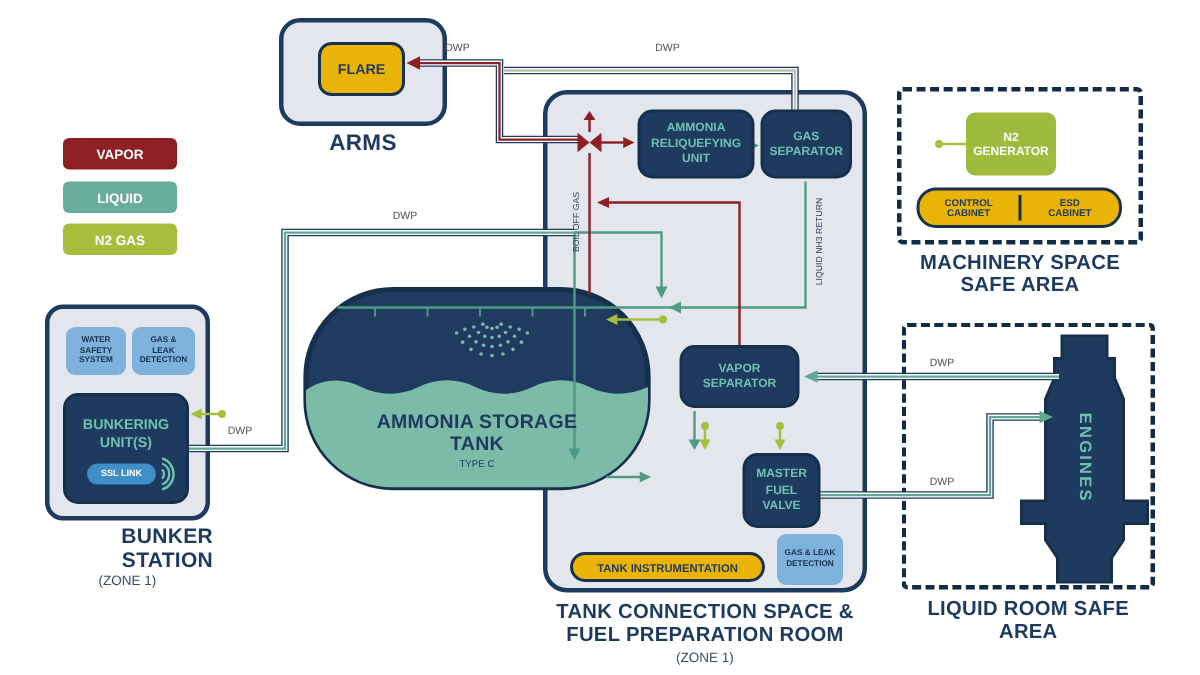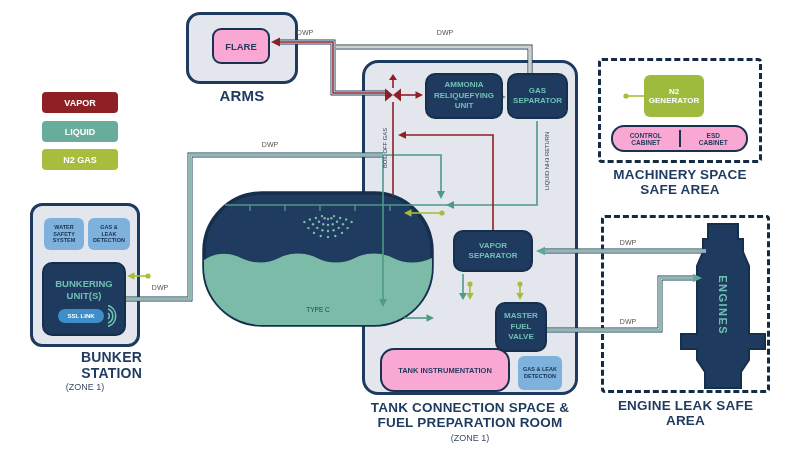--- a/index.html
+++ b/index.html
@@ -6,21 +6,21 @@
   #stage{position:relative;width:800px;height:450px;background:#ffffff;overflow:hidden;
          font-family:"Liberation Sans","DejaVu Sans",sans-serif;}
   .abs{position:absolute;}
   .room{position:absolute;background:#E4E6ED;border:3px solid #1E3A5F;border-radius:14px;box-sizing:border-box;z-index:1;}
   .dashed{position:absolute;border:3px dashed #142B45;border-radius:4px;box-sizing:border-box;z-index:1;background:#fff;}
   .navybox{position:absolute;background:#1E3A5F;border:2px solid #16304C;border-radius:10px;box-sizing:border-box;
            color:#6FC0B2;font-weight:bold;font-size:8px;line-height:1.3;display:flex;align-items:center;justify-content:center;
            text-align:center;z-index:3;}
   .bluebox{position:absolute;background:#7EB2DD;border-radius:6px;box-sizing:border-box;color:#17314F;font-weight:bold;
            font-size:5.5px;line-height:1.25;display:flex;align-items:center;justify-content:center;text-align:center;z-index:3;}
-  .whitebox{position:absolute;background:#f9a8d4;border:2.5px solid #17314F;border-radius:9px;box-sizing:border-box;color:#1E3A5F;
+  .whitebox{position:absolute;background:#eab308;border:2.5px solid #17314F;border-radius:9px;box-sizing:border-box;color:#1E3A5F;
             font-weight:bold;display:flex;align-items:center;justify-content:center;text-align:center;z-index:3;}
   .cap{position:absolute;color:#1E3A5F;font-weight:bold;text-align:center;z-index:3;line-height:1.12;letter-spacing:.2px;}
   .zone{position:absolute;color:#3C4A63;font-size:9px;text-align:center;z-index:3;}
   .dwp{position:absolute;color:#55524E;font-size:7px;z-index:3;transform:translateX(-50%);}
   .pill{position:absolute;width:76px;height:21px;border-radius:4px;color:#fff;font-weight:bold;font-size:9px;
         display:flex;align-items:center;justify-content:center;z-index:3;}
   .rot{position:absolute;color:#2E3A52;font-size:5.8px;text-align:center;z-index:3;transform:rotate(-90deg);}
   svg.layer{position:absolute;left:0;top:0;z-index:2;}
 </style>
 </head>
@@ -199,55 +199,56 @@
   <svg class="abs" style="left:106px;top:305px;z-index:4;" width="14" height="22" viewBox="0 0 14 22">
     <g stroke="#6FC0B2" stroke-width="1.6" fill="none">
       <path d="M2 8 A4 4 0 0 1 2 14"></path>
       <path d="M2 4 A7.5 7.5 0 0 1 2 18"></path>
       <path d="M2 0.5 A11 11 0 0 1 2 21.5"></path>
     </g>
   </svg>
   <div class="cap" style="left:52px;top:350px;width:90px;font-size:14px;text-align:right;">BUNKER STATION</div>
   <div class="zone" style="left:40px;top:382px;width:90px;">(ZONE 1)</div>
 
+  <div class="cap" style="left:238px;top:274px;width:160px;font-size:13px;z-index:3;">AMMONIA STORAGE TANK</div>
   <div class="zone" style="left:258px;top:306px;width:120px;font-size:6.5px;color:#1E3A5F;">TYPE C</div>
 
   <div class="navybox" style="left:507px;top:73px;width:61px;height:46px;padding:0 7px;">
       <span>GAS SEPARATOR</span>
     </div>
   <div class="navybox" style="left:425px;top:73px;width:78px;height:46px;padding:0 8px;">
       <span>AMMONIA RELIQUEFYING UNIT</span>
     </div>
   <div class="navybox" style="left:453px;top:230px;width:80px;height:42px;padding:0 12px;">
       <span>VAPOR SEPARATOR</span>
     </div>
   <div class="navybox" style="left:495px;top:302px;width:52px;height:50px;padding:0 7px;">
       <span>MASTER FUEL VALVE</span>
     </div>
-  <div class="whitebox" style="left:380px;top:348px;width:130px;height:44px;font-size:7.5px;border-radius:14px;">
+  <div class="whitebox" style="left:380px;top:368px;width:130px;height:20px;font-size:7.5px;border-radius:14px;">
       <span>TANK INSTRUMENTATION</span>
     </div>
   <div class="bluebox" style="left:518px;top:356px;width:44px;height:34px;padding:0 5px;">
       <span>GAS &amp; LEAK DETECTION</span>
     </div>
   <div class="cap" style="left:362px;top:400px;width:216px;font-size:13.5px;">TANK CONNECTION SPACE &amp; FUEL PREPARATION ROOM</div>
   <div class="zone" style="left:362px;top:433px;width:216px;">(ZONE 1)</div>
 
   <div class="abs" style="left:644px;top:75px;width:60px;height:42px;background:#9EBB3D;border-radius:6px;color:#fff;font-weight:bold;font-size:8px;display:flex;align-items:center;justify-content:center;text-align:center;z-index:3;padding:0 10px;box-sizing:border-box;">
       <span>N2 GENERATOR</span>
     </div>
   <div class="whitebox" style="left:611px;top:125px;width:137px;height:27px;border-radius:13px;font-size:6.5px;z-index:3;">
     <span style="flex:1;padding:0 14px;">CONTROL CABINET</span>
     <span style="width:2px;height:17px;background:#17314F;"></span>
     <span style="flex:1;padding:0 14px;">ESD CABINET</span>
   </div>
   <div class="cap" style="left:598px;top:167px;width:164px;font-size:13.5px;">MACHINERY SPACE SAFE AREA</div>
 
   <div class="cap" style="left:683px;top:299px;width:80px;font-size:11px;color:#6FC0B2;letter-spacing:1.5px;transform:rotate(90deg);z-index:3;">ENGINES</div>
-  <div class="cap" style="left:601px;top:398px;width:169px;font-size:13.5px;">ENGINE LEAK SAFE AREA</div>
+  <div class="cap" style="left:601px;top:398px;width:169px;font-size:13.5px;">LIQUID ROOM SAFE AREA</div>
 
   <div class="dwp" style="left:305px;top:29px;">DWP</div>
   <div class="dwp" style="left:445px;top:29px;">DWP</div>
   <div class="dwp" style="left:270px;top:141px;">DWP</div>
   <div class="dwp" style="left:160px;top:284px;">DWP</div>
   <div class="dwp" style="left:628px;top:239px;">DWP</div>
   <div class="dwp" style="left:628px;top:318px;">DWP</div>
   <div class="rot" style="left:350px;top:145px;width:70px;">BOIL OFF GAS</div>
   <div class="rot" style="left:502px;top:158px;width:90px;">LIQUID NH3 RETURN</div>
 

